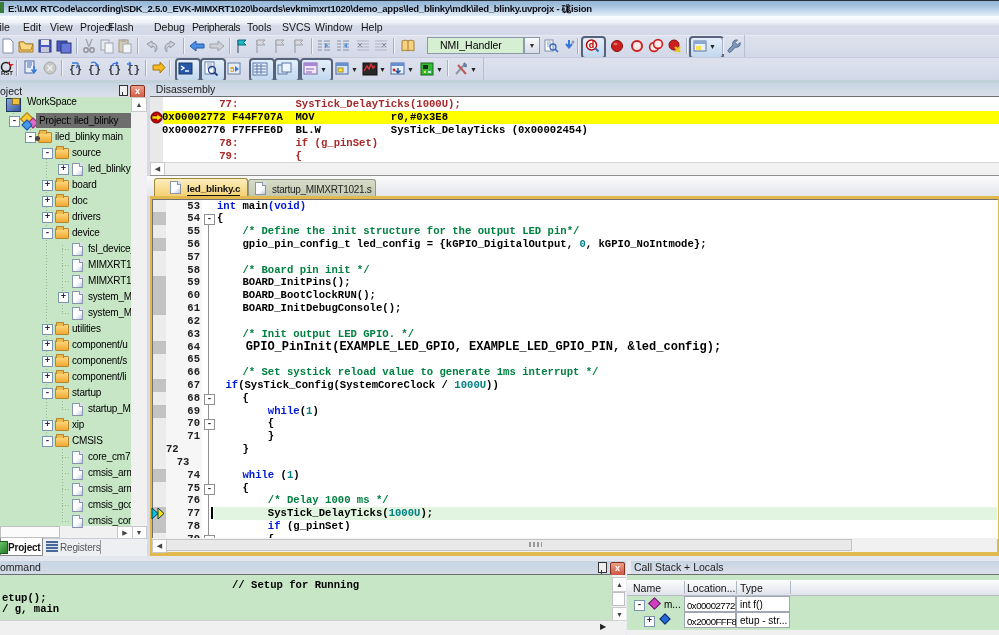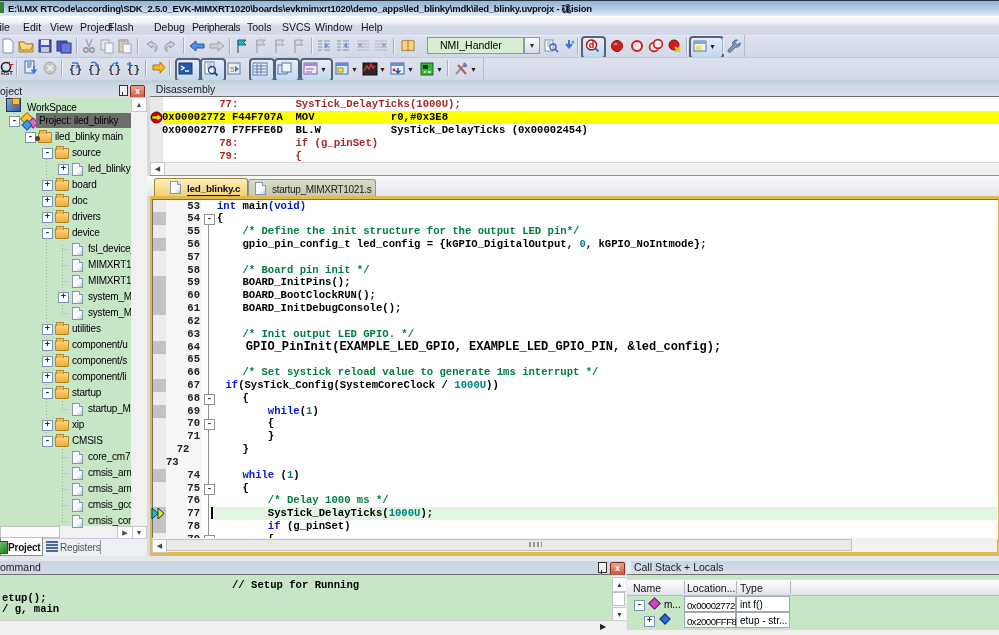--- a/index.html
+++ b/index.html
@@ -410,21 +410,21 @@
 <div class="ab" style="left:62px;top:313px;width:8px;height:1px;background:repeating-linear-gradient(90deg,#98b498 0 1px,transparent 1px 3px)"></div>
 <div class="ab" style="left:62px;top:409px;width:8px;height:1px;background:repeating-linear-gradient(90deg,#98b498 0 1px,transparent 1px 3px)"></div>
 <div class="ab" style="left:62px;top:457px;width:8px;height:1px;background:repeating-linear-gradient(90deg,#98b498 0 1px,transparent 1px 3px)"></div>
 <div class="ab" style="left:62px;top:473px;width:8px;height:1px;background:repeating-linear-gradient(90deg,#98b498 0 1px,transparent 1px 3px)"></div>
 <div class="ab" style="left:62px;top:489px;width:8px;height:1px;background:repeating-linear-gradient(90deg,#98b498 0 1px,transparent 1px 3px)"></div>
 <div class="ab" style="left:62px;top:505px;width:8px;height:1px;background:repeating-linear-gradient(90deg,#98b498 0 1px,transparent 1px 3px)"></div>
 <div class="ab" style="left:62px;top:521px;width:8px;height:1px;background:repeating-linear-gradient(90deg,#98b498 0 1px,transparent 1px 3px)"></div>
 <div class="ab" style="left:62px;top:449px;width:1px;height:72px;background:repeating-linear-gradient(180deg,#98b498 0 1px,transparent 1px 3px)"></div>
 <div class="ab" style="left:6px;top:98px;width:13px;height:12px;background:linear-gradient(135deg,#88a8d8,#3858a0);border:1px solid #203868"></div>
 <div class="ab" style="left:12px;top:98px;width:6px;height:5px;background:#f0c040;border:1px solid #907020"></div>
-<div class="ab tl" style="left:27px;top:102px;width:104px;overflow:hidden">WorkSpace</div>
+<div class="ab tl" style="left:27px;top:96px;width:104px;overflow:hidden">WorkSpace</div>
 <div class="ab xp" style="left:9px;top:116px">-</div>
 <div class="ab" style="left:22px;top:114px;width:8px;height:8px;background:#f8c830;border:1px solid #a07818;transform:rotate(45deg)"></div>
 <div class="ab" style="left:29px;top:119px;width:6px;height:6px;background:#e868c8;border:1px solid #883068;transform:rotate(45deg)"></div>
 <div class="ab" style="left:23px;top:121px;width:6px;height:6px;background:#4898e8;border:1px solid #1858a8;transform:rotate(45deg)"></div>
 <div class="ab" style="left:36px;top:113px;width:95px;height:15px;background:#6d6d6d"></div>
 <div class="ab tl" style="left:39px;top:115px;width:92px;overflow:hidden">Project: iled_blinky</div>
 <div class="ab xp" style="left:25px;top:132px">-</div>
 <div class="ab fol" style="left:38px;top:132px"></div>
 <div class="ab" style="left:35px;top:136px;width:5px;height:5px;background:#444;border-radius:50%"></div>
 <div class="ab tl" style="left:55px;top:131px;width:76px;overflow:hidden">iled_blinky main</div>
@@ -574,23 +574,23 @@
 <div class="ab mono" style="left:166px;top:379.0px;width:34px;font-size:10.6px;line-height:13px;color:#222;text-align:right">67</div>
 <div class="ab mono" style="left:200px;top:379.0px;font-size:10.6px;line-height:13px;color:#000">    <span class="kw">if</span>(SysTick_Config(SystemCoreClock / <span class="nm">1000U</span>))</div>
 <div class="ab mono" style="left:166px;top:391.8px;width:34px;font-size:10.6px;line-height:13px;color:#222;text-align:right">68</div>
 <div class="ab mono" style="left:217px;top:391.8px;font-size:10.6px;line-height:13px;color:#000">    {</div>
 <div class="ab mono" style="left:166px;top:404.6px;width:34px;font-size:10.6px;line-height:13px;color:#222;text-align:right">69</div>
 <div class="ab mono" style="left:217px;top:404.6px;font-size:10.6px;line-height:13px;color:#000">        <span class="kw">while</span>(<span class="nm">1</span>)</div>
 <div class="ab mono" style="left:166px;top:417.4px;width:34px;font-size:10.6px;line-height:13px;color:#222;text-align:right">70</div>
 <div class="ab mono" style="left:217px;top:417.4px;font-size:10.6px;line-height:13px;color:#000">        {</div>
 <div class="ab mono" style="left:166px;top:430.3px;width:34px;font-size:10.6px;line-height:13px;color:#222;text-align:right">71</div>
 <div class="ab mono" style="left:217px;top:430.3px;font-size:10.6px;line-height:13px;color:#000">        }</div>
-<div class="ab mono" style="left:166px;top:443.1px;width:34px;font-size:10.6px;line-height:13px;color:#222;text-align:center">72</div>
+<div class="ab mono" style="left:166px;top:443.1px;width:34px;font-size:10.6px;line-height:13px;color:#222;text-align:left">72</div>
 <div class="ab mono" style="left:217px;top:443.1px;font-size:10.6px;line-height:13px;color:#000">    }</div>
-<div class="ab mono" style="left:166px;top:455.9px;width:34px;font-size:10.6px;line-height:13px;color:#222;text-align:left">73</div>
+<div class="ab mono" style="left:166px;top:455.9px;width:34px;font-size:10.6px;line-height:13px;color:#222;text-align:center">73</div>
 <div class="ab mono" style="left:166px;top:468.7px;width:34px;font-size:10.6px;line-height:13px;color:#222;text-align:right">74</div>
 <div class="ab mono" style="left:217px;top:468.7px;font-size:10.6px;line-height:13px;color:#000">    <span class="kw">while</span> (<span class="nm">1</span>)</div>
 <div class="ab mono" style="left:166px;top:481.5px;width:34px;font-size:10.6px;line-height:13px;color:#222;text-align:right">75</div>
 <div class="ab mono" style="left:217px;top:481.5px;font-size:10.6px;line-height:13px;color:#000">    {</div>
 <div class="ab mono" style="left:166px;top:494.4px;width:34px;font-size:10.6px;line-height:13px;color:#222;text-align:right">76</div>
 <div class="ab mono" style="left:217px;top:494.4px;font-size:10.6px;line-height:13px;color:#000">        <span class="cm">/* Delay 1000 ms */</span></div>
 <div class="ab mono" style="left:166px;top:507.2px;width:34px;font-size:10.6px;line-height:13px;color:#222;text-align:right">77</div>
 <div class="ab mono" style="left:217px;top:507.2px;font-size:10.6px;line-height:13px;color:#000">        SysTick_DelayTicks(<span class="nm">1000U</span>);</div>
 <div class="ab mono" style="left:166px;top:520.0px;width:34px;font-size:10.6px;line-height:13px;color:#222;text-align:right">78</div>
 <div class="ab mono" style="left:217px;top:520.0px;font-size:10.6px;line-height:13px;color:#000">        <span class="kw">if</span> (g_pinSet)</div>

